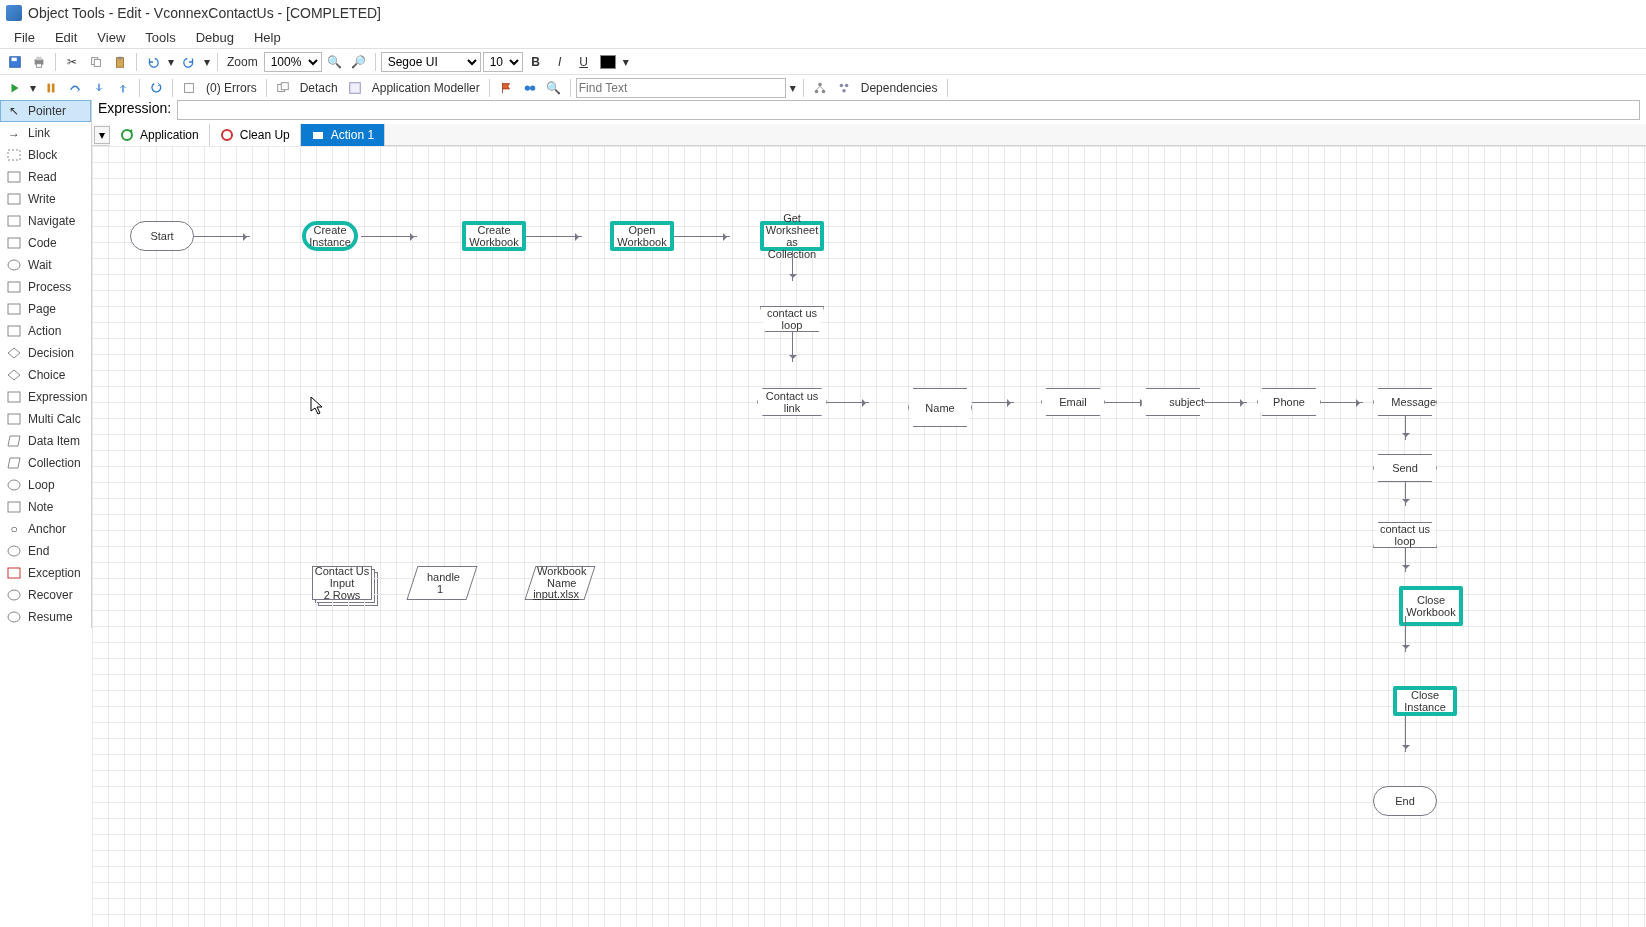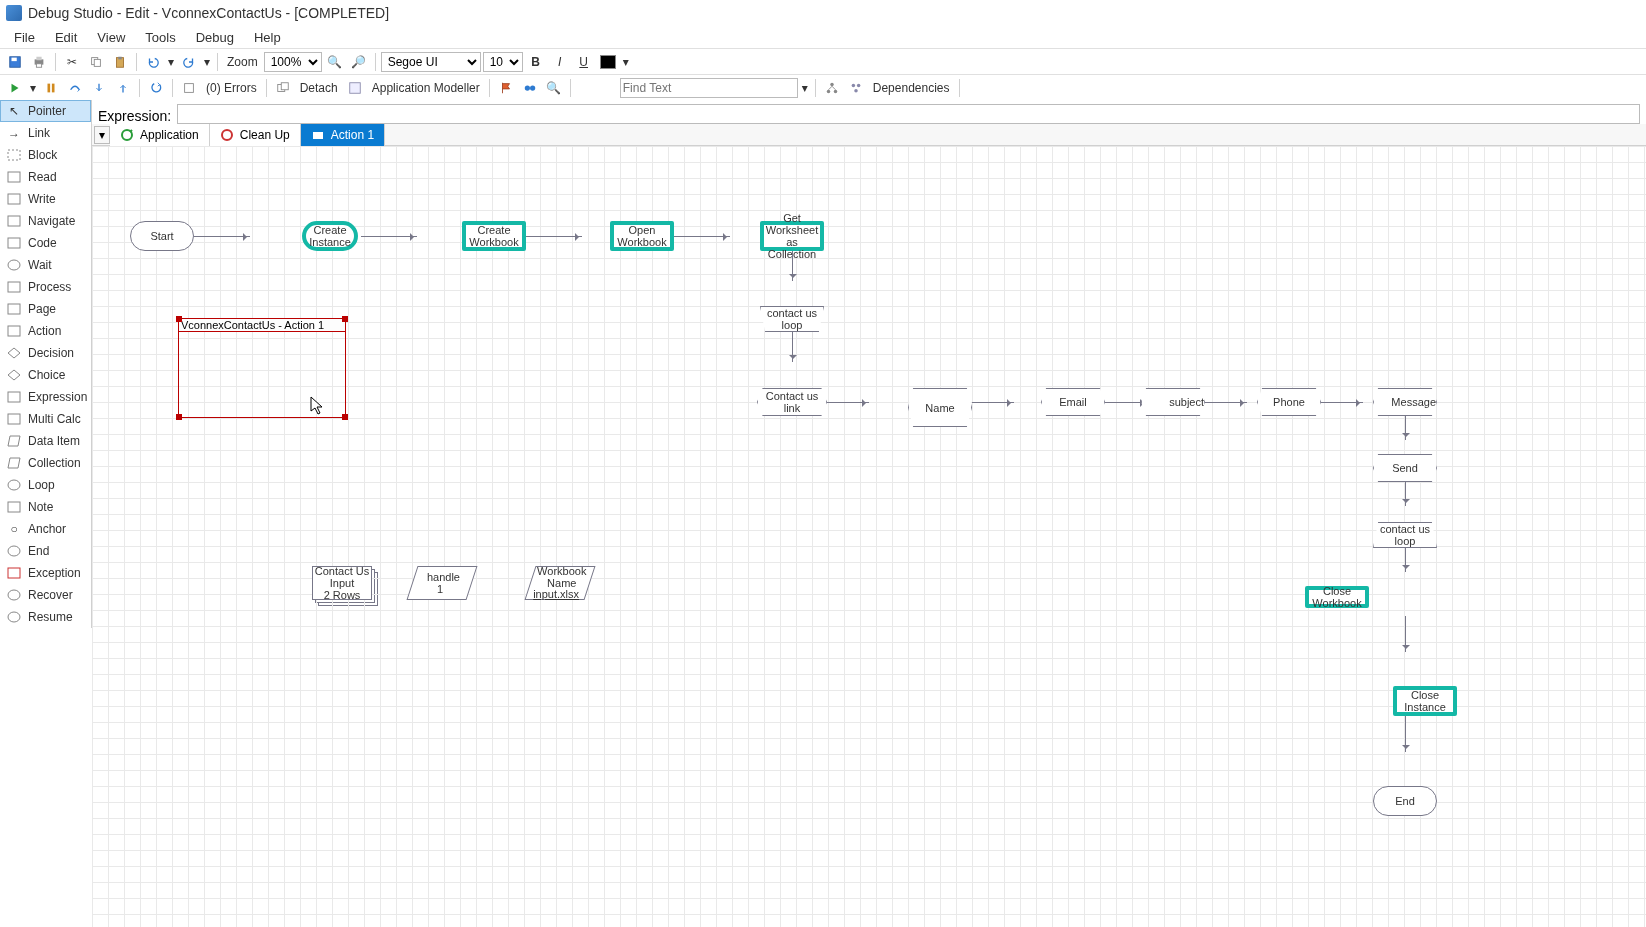--- a/index.html
+++ b/index.html
@@ -21,21 +21,21 @@
 .tb-select { height: 20px; border: 1px solid #bbb; font-size: 12px; padding: 0 2px; background: #fff; }
 .tb-color { width: 16px; height: 14px; background: #000; border: 1px solid #888; }
 
 
 .left-rail { position: absolute; left: 0; top: 100px; width: 92px; background: #fff; border-right: 1px solid #d0d0d0; padding-top: 0; z-index: 10; }
 .tool-item { height: 22px; display: flex; align-items: center; padding: 0 6px; font-size: 12px; color: #333; gap: 6px; }
 .tool-item.active { background: #cde6fa; border: 1px solid #7ab5e0; padding: 0 5px; height: 22px; }
 .tool-icon { width: 16px; height: 14px; display: flex; align-items: center; justify-content: center; flex-shrink: 0; }
 
 
-.expr-bar { position: absolute; left: 92px; top: 100px; right: 0; height: 24px; display: flex; align-items: flex-end; font-size: 13px; }
+.expr-bar { position: absolute; left: 92px; top: 100px; right: 0; height: 24px; display: flex; align-items: flex-start; font-size: 13px; }
 .expr-label { padding: 0 6px; font-size: 14px;}
 .expr-input { flex: 1; height: 20px; border: 1px solid #bbb; margin-right: 6px; background: #fff; }
 
 .tab-strip { position: absolute; left: 92px; top: 124px; right: 0; height: 22px; display: flex; align-items: center; font-size: 12px; background: #f7f7f7; border-bottom: 1px solid #d0d0d0; }
 .tab-dd { width: 16px; height: 18px; border: 1px solid #bbb; display:flex;align-items:center;justify-content:center;margin-left:2px;}
 .tab { height: 22px; display: flex; align-items: center; padding: 0 10px; gap: 6px; border-right: 1px solid #d0d0d0; background: #fff; }
 .tab.active { background: #0a7bd1; color: #fff; }
 .tab .ticon { width: 14px; height: 14px; }
 
 
@@ -74,21 +74,21 @@
 
 .cursor-img { position:absolute; width:14px; height:20px; }
 
 svg.icon { width: 14px; height: 14px; }
 </style>
 </head>
 <body>
 
 <div class="title-bar">
   <div class="app-icon"></div>
-  <span>Debug Studio  - Edit - VconnexContactUs - [COMPLETED]</span>
+  <span>Object Tools  - Edit - VconnexContactUs - [COMPLETED]</span>
 </div>
 
 <div class="menu-bar">
   <div class="item">File</div>
   <div class="item">Edit</div>
   <div class="item">View</div>
   <div class="item">Tools</div>
   <div class="item">Debug</div>
   <div class="item">Help</div>
 </div>
@@ -225,21 +225,21 @@
       </svg>
     </div>
   <div class="tb-btn">
       <svg class="icon" viewBox="0 0 16 16">
         <circle cx="5" cy="8" r="3" fill="#2e7bd1"></circle>
         <circle cx="11" cy="8" r="3" fill="#2e7bd1"></circle>
       </svg>
     </div>
   <div class="tb-btn">🔍</div>
   <div class="tb-sep"></div>
-  <input class="tb-select" style="width: 178px; margin-left: 44px;" placeholder="Find Text">
+  <input class="tb-select" style="width: 210px;" placeholder="Find Text">
   <div class="tb-btn" style="width:10px">▾</div>
   <div class="tb-sep"></div>
   <div class="tb-btn">
       <svg class="icon" viewBox="0 0 16 16">
         <circle cx="8" cy="4" r="2" fill="#888"></circle>
         <circle cx="4" cy="12" r="2" fill="#888"></circle>
         <circle cx="12" cy="12" r="2" fill="#888"></circle>
         <path d="M8 6 L4 10 M8 6 L12 10" stroke="#888"></path>
       </svg>
     </div>
@@ -531,41 +531,34 @@
   <div class="node hex" style="left:1281px; top:308px; width:64px; height:28px;">
       <span>Send</span>
     </div>
   <div class="arrow-v" style="left:1313px; top:336px; height:24px;"></div>
 
   <div class="node loop-bot" style="left:1281px; top:376px; width:64px; height:26px;">
       <span>contact us loop</span>
     </div>
   <div class="arrow-v" style="left:1313px; top:402px; height:24px;"></div>
 
-  <div class="node rect" style="left:1213px; top:440px; width:64px; height:22px;">
+  <div class="node rect" style="left:1307px; top:440px; width:64px; height:40px;">
       <span>Close Workbook</span>
     </div>
   <div class="arrow-v" style="left:1313px; top:470px; height:36px;"></div>
 
   <div class="node rect" style="left:1281px; top:540px; width:64px; height:30px;margin-left:20px;">
       <span>Close Instance</span>
     </div>
   <div class="arrow-v" style="left:1313px; top:570px; height:36px;"></div>
 
   <div class="node oval" style="left:1281px; top:640px; width:64px; height:30px;">
       <span>End</span>
     </div>
 
-  <div class="selected-block" style="left:86px; top:172px; width:168px; height:100px;">
-    <div class="title">VconnexContactUs - Action 1</div>
-    <div class="handle" style="left:-3px; top:-3px;"></div>
-    <div class="handle" style="right:-3px; top:-3px;"></div>
-    <div class="handle" style="left:-3px; bottom:-3px;"></div>
-    <div class="handle" style="right:-3px; bottom:-3px;"></div>
-  </div>
 
   <div class="node collection-stack" style="left:220px; top:420px; width:60px; height:34px; line-height:1.1; white-space:pre-line;"><span>Contact Us Input
 2 Rows</span></div>
 
   <div class="node paral" style="left:320px; top:420px; width:60px; height:34px; flex-direction:column;">
     <span>handle</span>
     <span>1</span>
   </div>
 
   <div class="node paral" style="left:438px; top:420px; width:60px; height:34px; flex-direction:column; line-height:1.05;">

